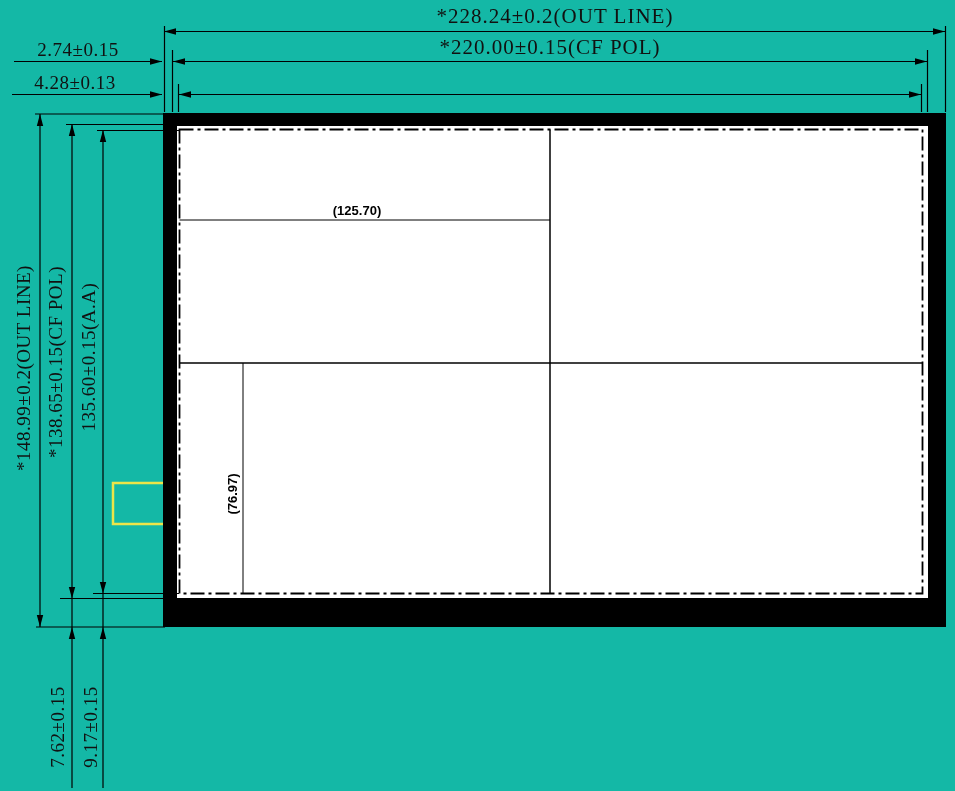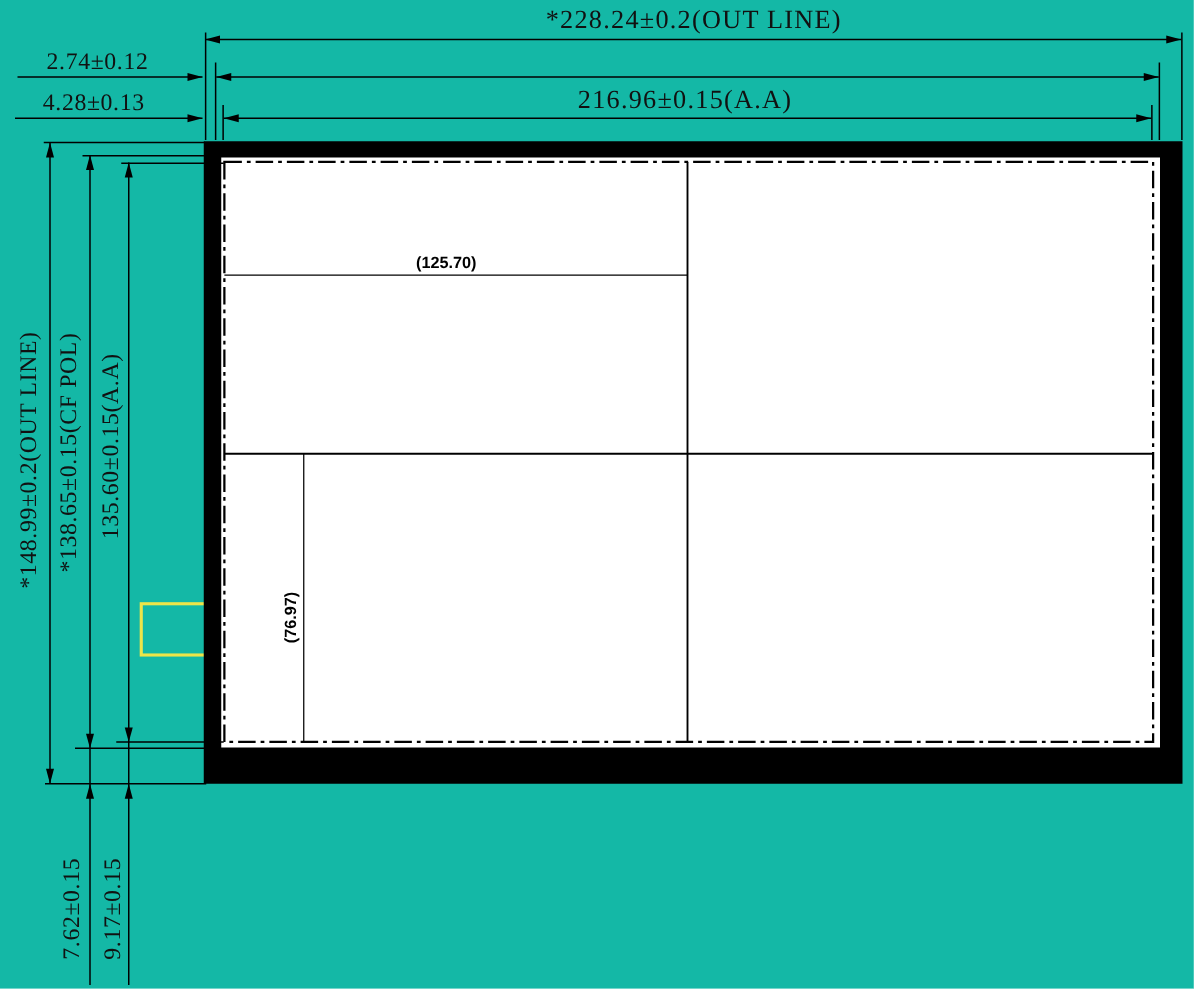--- a/index.html
+++ b/index.html
@@ -109,23 +109,23 @@
       <polygon points="72,598.5 68.8,587 75.2,587"></polygon>
       <polygon points="72,627 68.8,639 75.2,639"></polygon>
 
       <polygon points="103,130 99.8,142 106.2,142"></polygon>
       <polygon points="103,593.5 99.8,582 106.2,582"></polygon>
       <polygon points="103,627 99.8,639 106.2,639"></polygon>
     </g>
   </svg>
 
   <div class="dim-label" style="left:555px;top:16px;">*228.24±0.2(OUT LINE)</div>
-  <div class="dim-label" style="left:548px;top:80px;">216.96±0.15(A.A)</div>
+  <div class="dim-label" style="left:550px;top:47px;">*220.00±0.15(CF POL)</div>
 
-  <div class="dim-label small" style="left:78px;top:50px;">2.74±0.12</div>
+  <div class="dim-label small" style="left:78px;top:50px;">2.74±0.15</div>
   <div class="dim-label small" style="left:75px;top:83px;">4.28±0.13</div>
 
   <div class="dim-label small rot" style="left:24px;top:368px;">*148.99±0.2(OUT LINE)</div>
   <div class="dim-label small rot" style="left:56px;top:362px;">*138.65±0.15(CF POL)</div>
   <div class="dim-label small rot" style="left:89px;top:357px;">135.60±0.15(A.A)</div>
 
   <div class="dim-label small rot" style="left:58px;top:727px;">7.62±0.15</div>
   <div class="dim-label small rot" style="left:91px;top:727px;">9.17±0.15</div>
 
   <div class="ref-label" style="left:357px;top:210px;">(125.70)</div>

